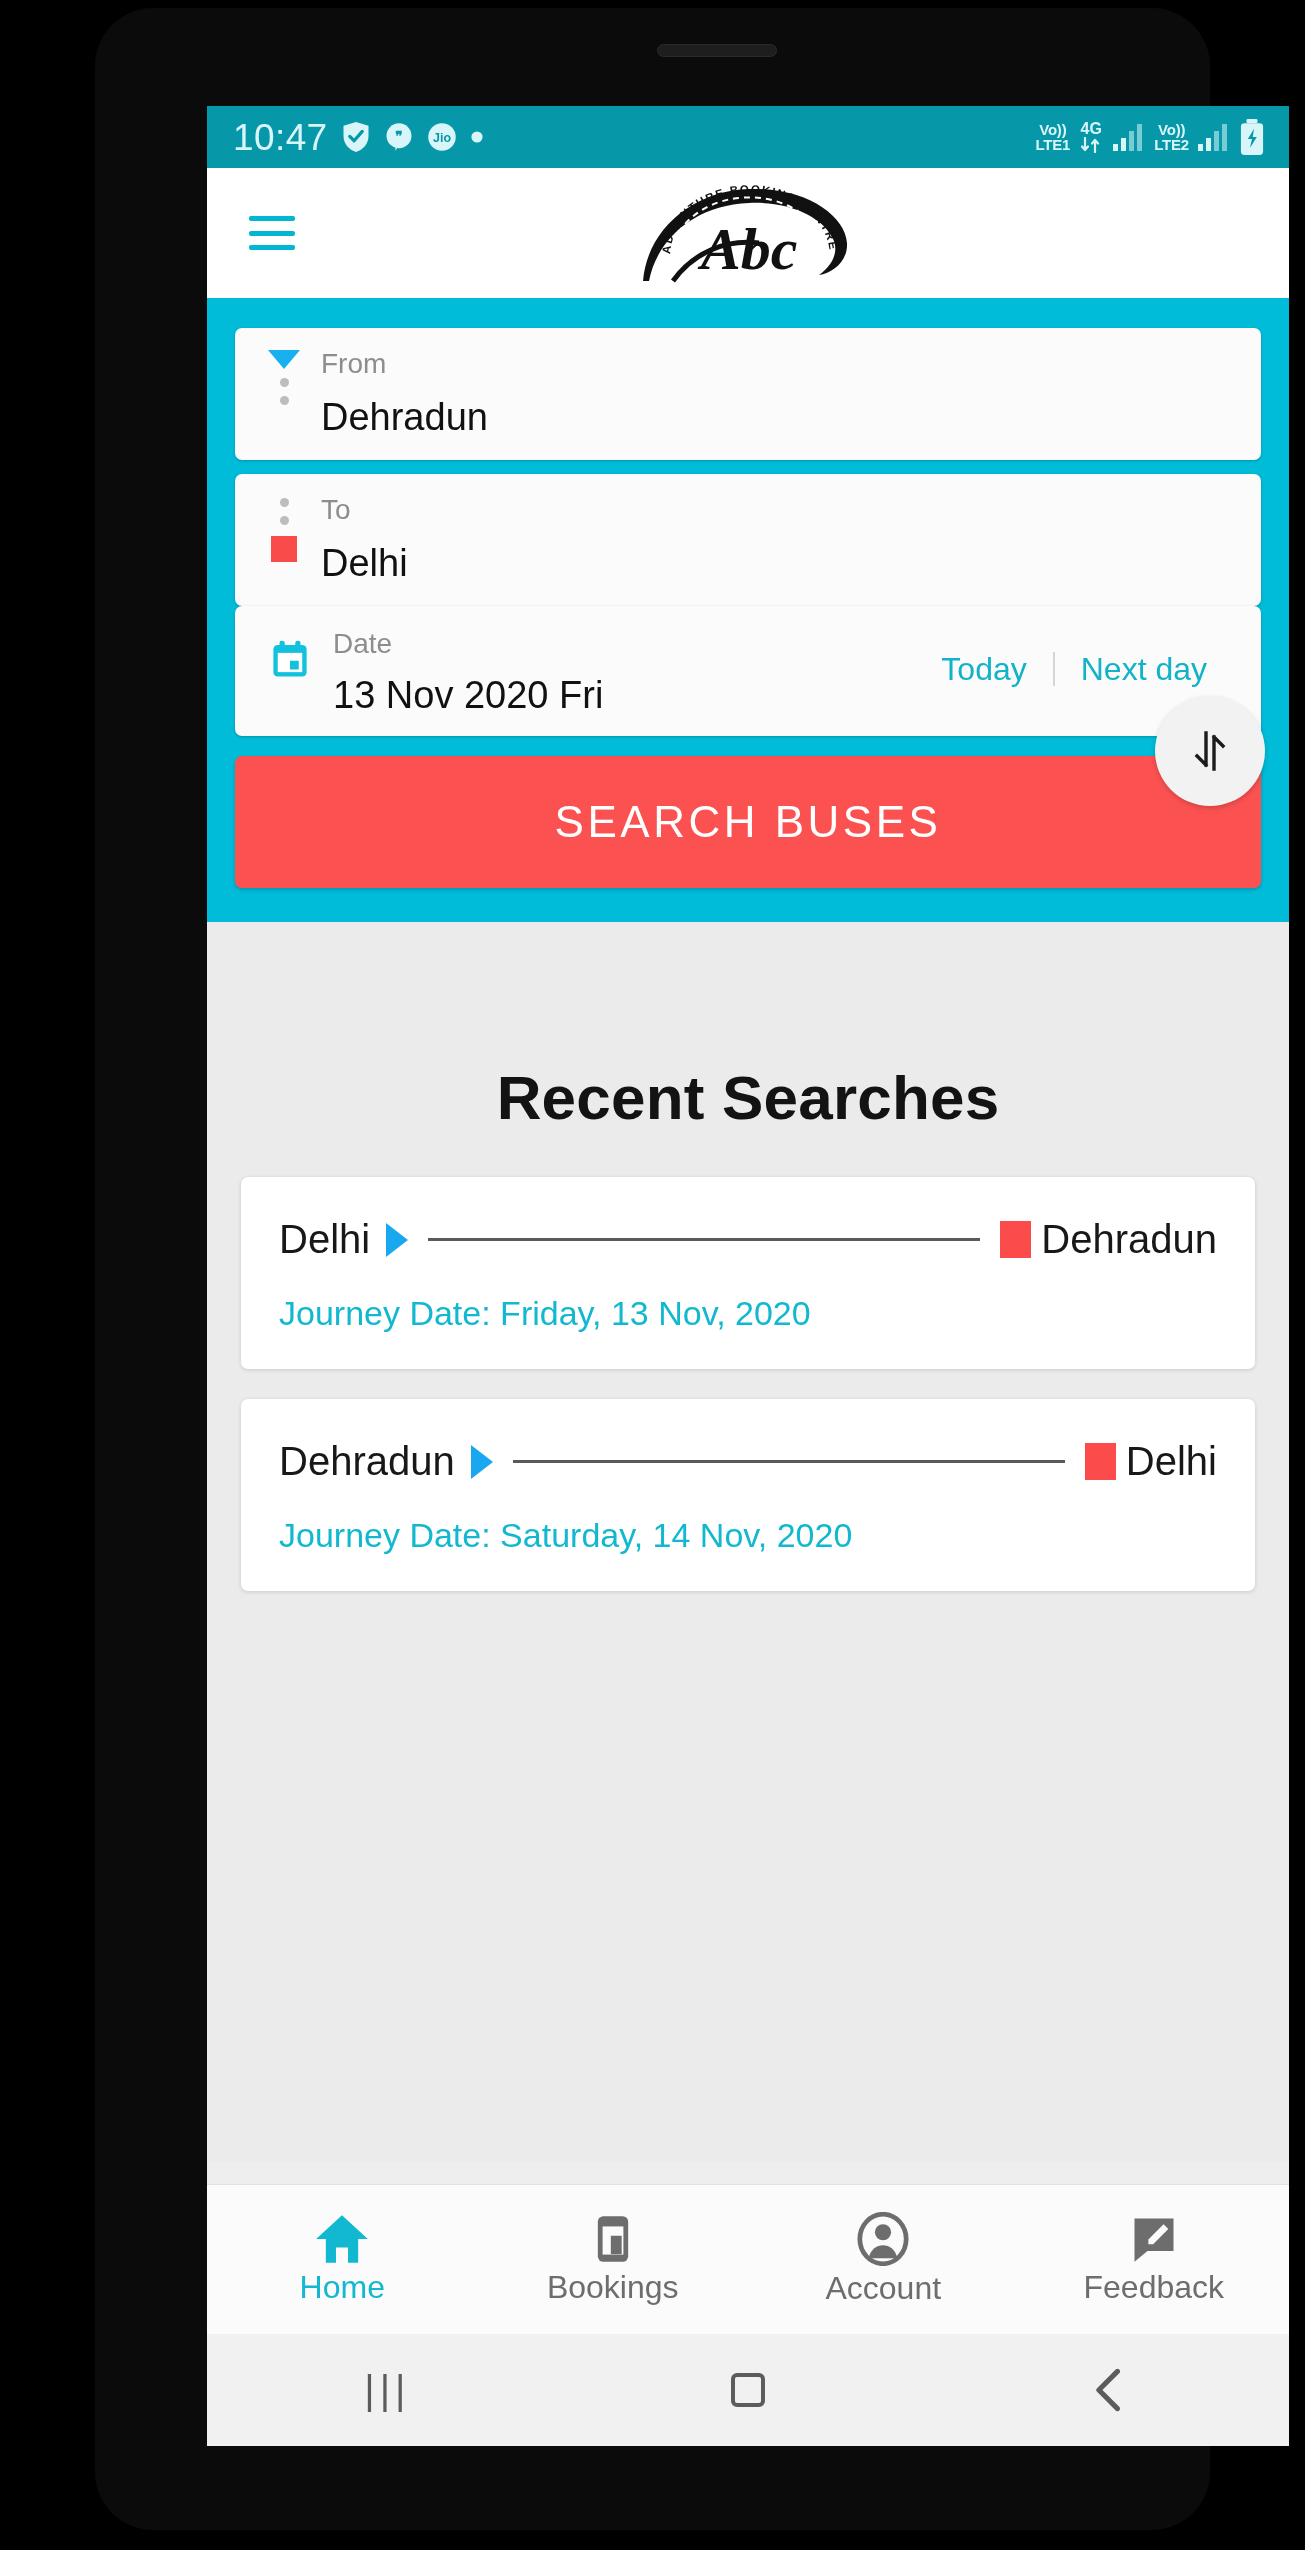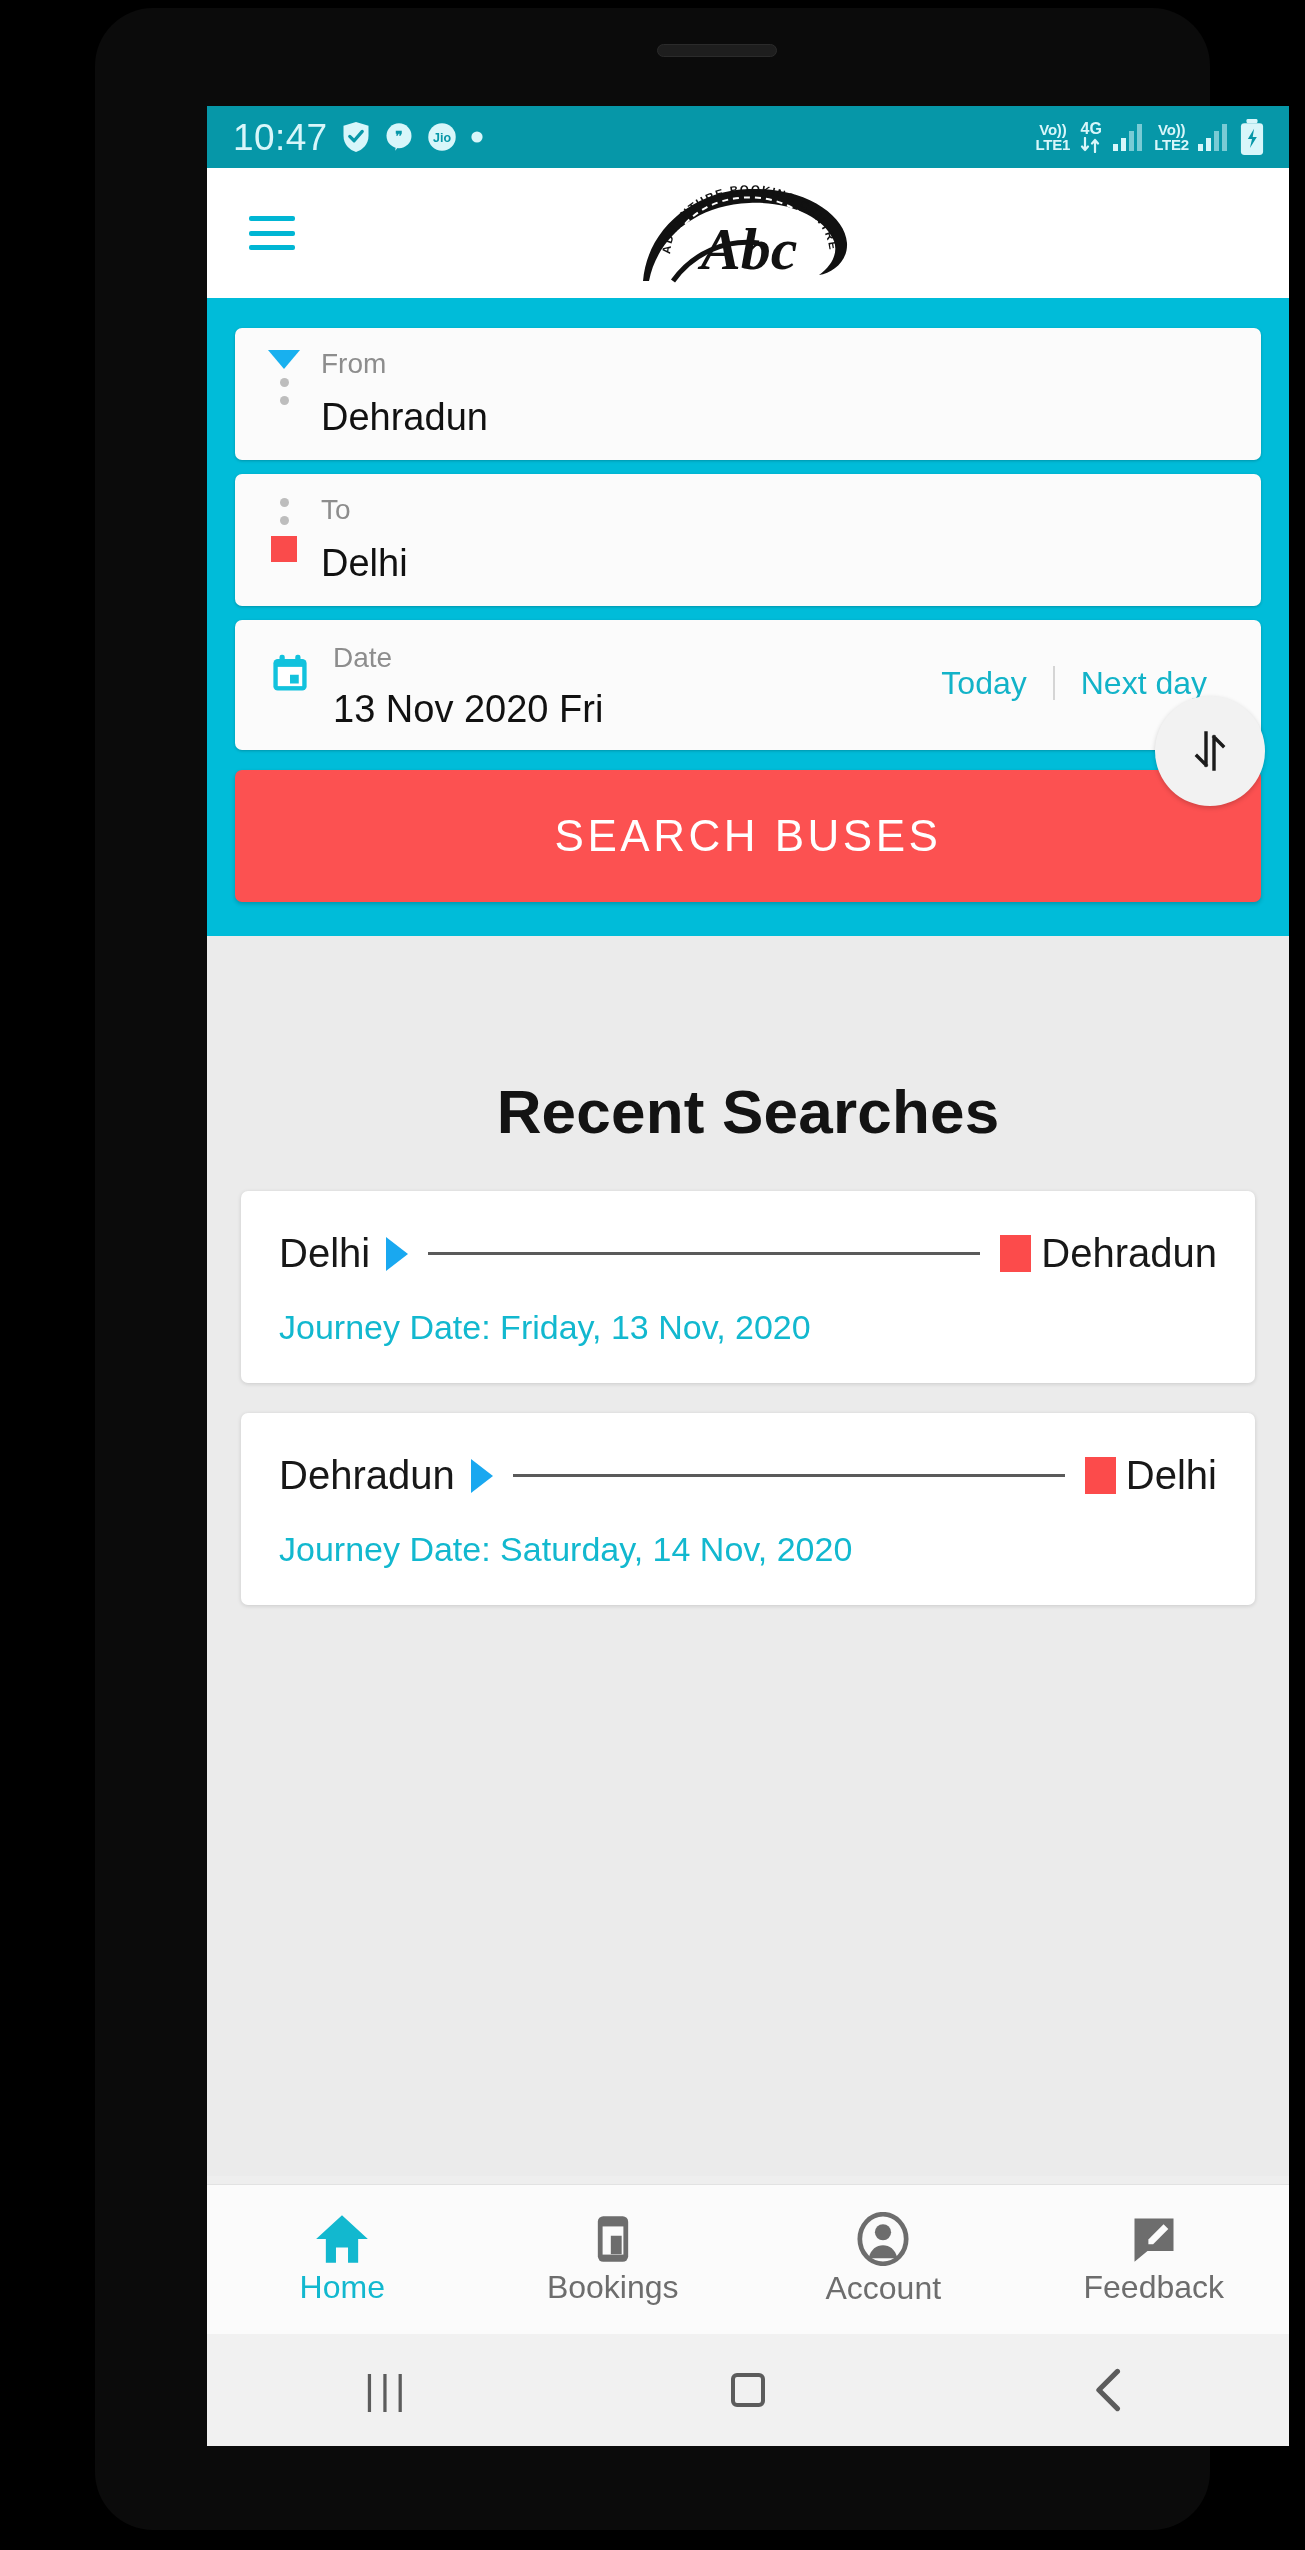--- a/index.html
+++ b/index.html
@@ -136,21 +136,20 @@
     position: relative;
   }
   .field-from {
     height: 132px;
     padding: 22px 28px 0 34px;
     margin-bottom: 14px;
   }
   .field-to {
     height: 132px;
     padding: 22px 28px 0 34px;
-    margin-bottom: 14px;
   }
   .field-date {
     height: 130px;
     padding: 24px 28px 4px 34px;
     margin-bottom: 20px;
     display: flex;
     align-items: flex-start;
   }
   .fld-label {
     color: #8d8d8d;

